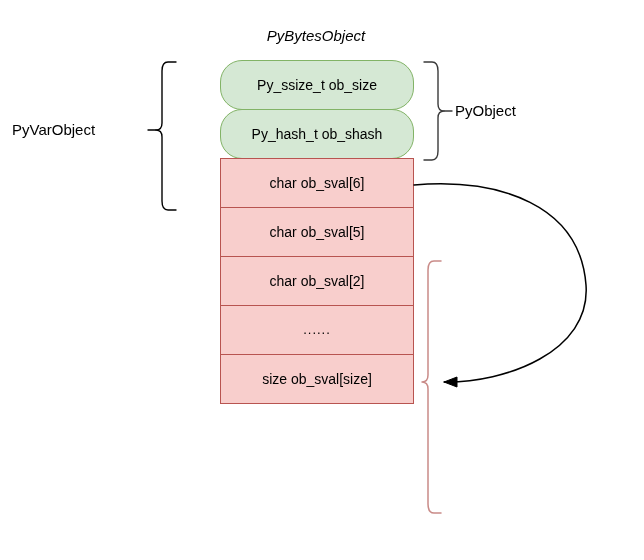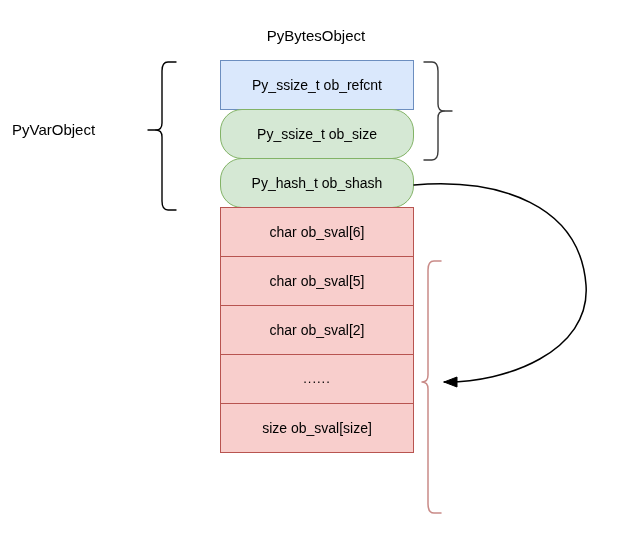--- a/index.html
+++ b/index.html
@@ -25,20 +25,21 @@
   .diagram-title {
     position: absolute;
     left: 216px;
     top: 26px;
     width: 200px;
     text-align: center;
     font-size: 15px;
     line-height: 20px;
     color: #000000;
     white-space: nowrap;
+    font-style: italic;
   }
   .struct-stack {
     position: absolute;
     left: 220px;
     top: 60px;
     width: 194px;
   }
   .field-row {
     box-sizing: border-box;
     width: 194px;
@@ -102,32 +103,32 @@
   }
 </style>
 </head>
 <body>
 
 <div id="diagram-root">
 
   <div class="diagram-title">PyBytesObject</div>
 
   <div class="struct-stack">
-    <div class="field-row field-blue">Py_ssize_t ob_refcnt</div>
     <div class="field-row field-green">Py_ssize_t ob_size</div>
     <div class="field-row field-green">Py_hash_t ob_shash</div>
     <div class="field-row field-pink">char ob_sval[6]</div>
     <div class="field-row field-pink">char ob_sval[5]</div>
     <div class="field-row field-pink">char ob_sval[2]</div>
     <div class="field-row field-pink field-ellipsis">......</div>
     <div class="field-row field-pink">size ob_sval[size]</div>
   </div>
 
   <div class="side-label label-pyvarobject">PyVarObject</div>
 
+  <div class="side-label label-pyobject">PyObject</div>
 
   <svg class="overlay-svg" viewBox="0 0 644 560">
 
     <g>
       <path d="M 176,62
                L 168,62
                C 163,62 162,66 162,71
                L 162,123
                C 162,128 160,130 156,130
                C 160,130 162,132 162,137

